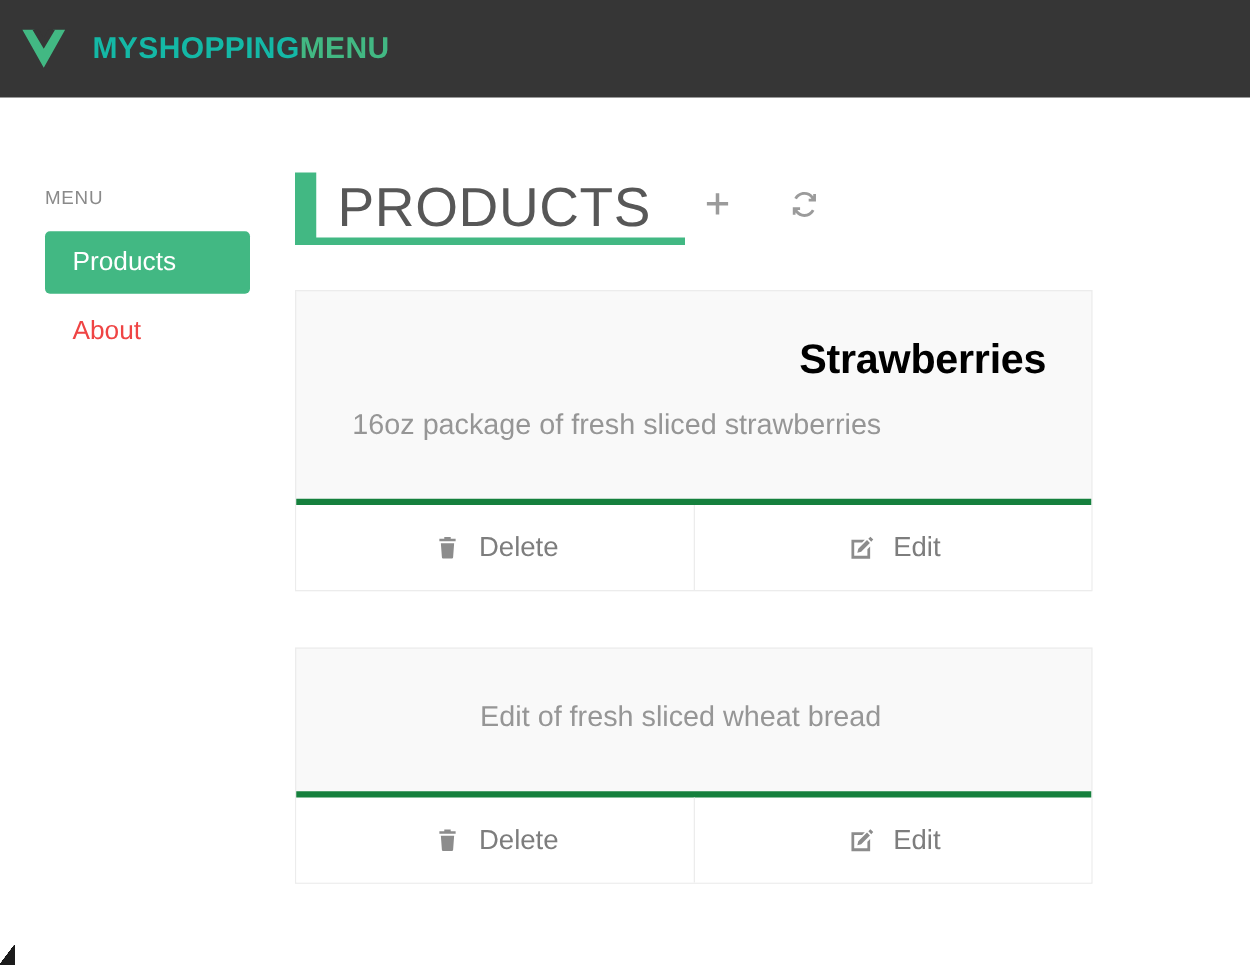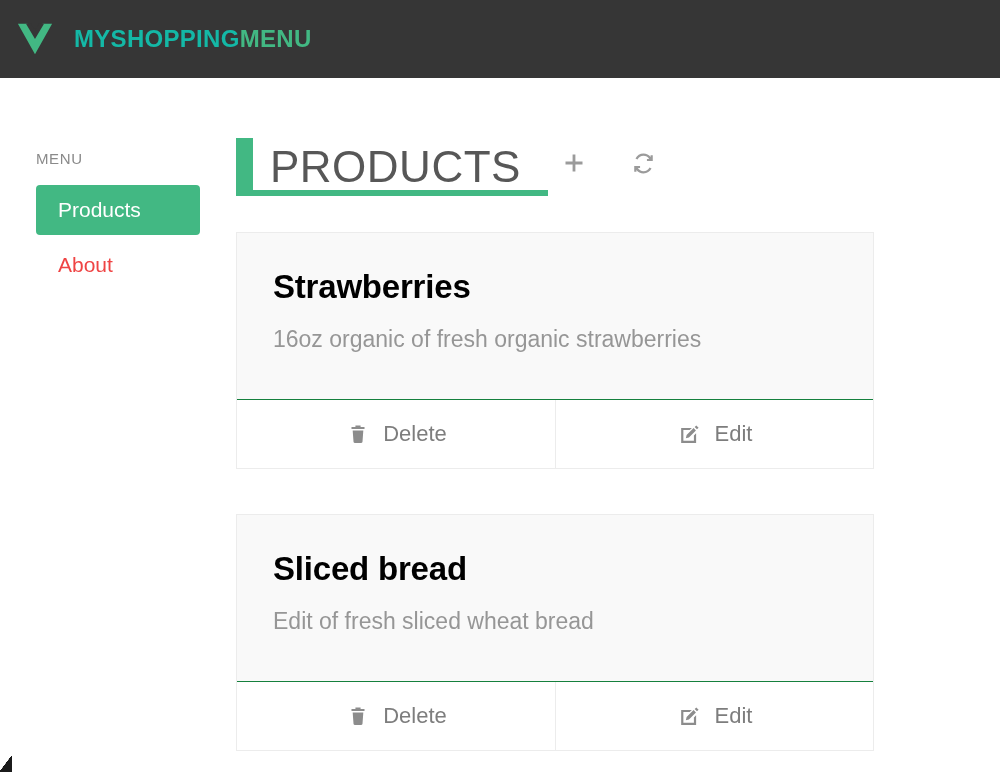--- a/index.html
+++ b/index.html
@@ -134,39 +134,39 @@
   .icon-btn.refresh { margin-left: 36px; }
 
   
   .card-list { margin-top: 26px; }
   .card {
     width: 638px;
     background: #f9f9f9;
     border: 1px solid #ececec;
     margin-bottom: 45px;
   }
-  .card-body { padding: 34px 36px 40px 36px; }
+  .card-body { padding: 34px 36px 40px 36px; text-align: right; }
   .card-title {
     font-size: 33px;
     font-weight: bold;
     color: #000000;
     line-height: 40px;
     margin-bottom: 12px;
     letter-spacing: -0.2px;
   }
   .card-desc {
     font-size: 23px;
     color: #969696;
     line-height: 40px;
     max-width: 432px;
   }
   .card-footer {
     display: flex;
     background: #ffffff;
-    border-top: 1px solid #15803d;
+    border-top: 5px solid #15803d;
   }
   .card-action {
     flex: 1 1 50%;
     height: 68px;
     display: flex;
     align-items: center;
     justify-content: center;
     color: #7d7d7d;
     font-size: 22px;
   }
@@ -237,21 +237,21 @@
           </svg>
         </span>
       </div>
     </div>
 
     <div class="card-list">
 
       <div class="card">
         <div class="card-body">
           <div class="card-title">Strawberries</div>
-          <div class="card-desc">16oz organic of fresh organic strawberries</div>
+          <div class="card-desc">16oz package of fresh sliced strawberries</div>
         </div>
         <div class="card-footer">
           <div class="card-action">
             <span class="act-icon">
               <svg viewBox="0 0 24 24" width="22" height="22" aria-hidden="true">
                 <path d="M9.2 2.8h5.6v1.5h4.3v2.2H4.9V4.3h4.3zM6.2 8.2h11.6l-0.9 12.3c-0.05 0.7-0.6 1.2-1.3 1.2H8.4c-0.7 0-1.25-0.5-1.3-1.2z" fill="currentColor"></path>
               </svg>
             </span>
             <span>Delete</span>
           </div>
@@ -262,21 +262,20 @@
                 <path d="M19.1 2.5l2.4 2.4-1.7 1.7-2.4-2.4zM16.3 5.3l2.4 2.4-7.3 7.3-3.2 0.8 0.8-3.2z" fill="currentColor"></path>
               </svg>
             </span>
             <span>Edit</span>
           </div>
         </div>
       </div>
 
       <div class="card">
         <div class="card-body">
-          <div class="card-title">Sliced bread</div>
           <div class="card-desc">Edit of fresh sliced wheat bread</div>
         </div>
         <div class="card-footer">
           <div class="card-action">
             <span class="act-icon">
               <svg viewBox="0 0 24 24" width="22" height="22" aria-hidden="true">
                 <path d="M9.2 2.8h5.6v1.5h4.3v2.2H4.9V4.3h4.3zM6.2 8.2h11.6l-0.9 12.3c-0.05 0.7-0.6 1.2-1.3 1.2H8.4c-0.7 0-1.25-0.5-1.3-1.2z" fill="currentColor"></path>
               </svg>
             </span>
             <span>Delete</span>

